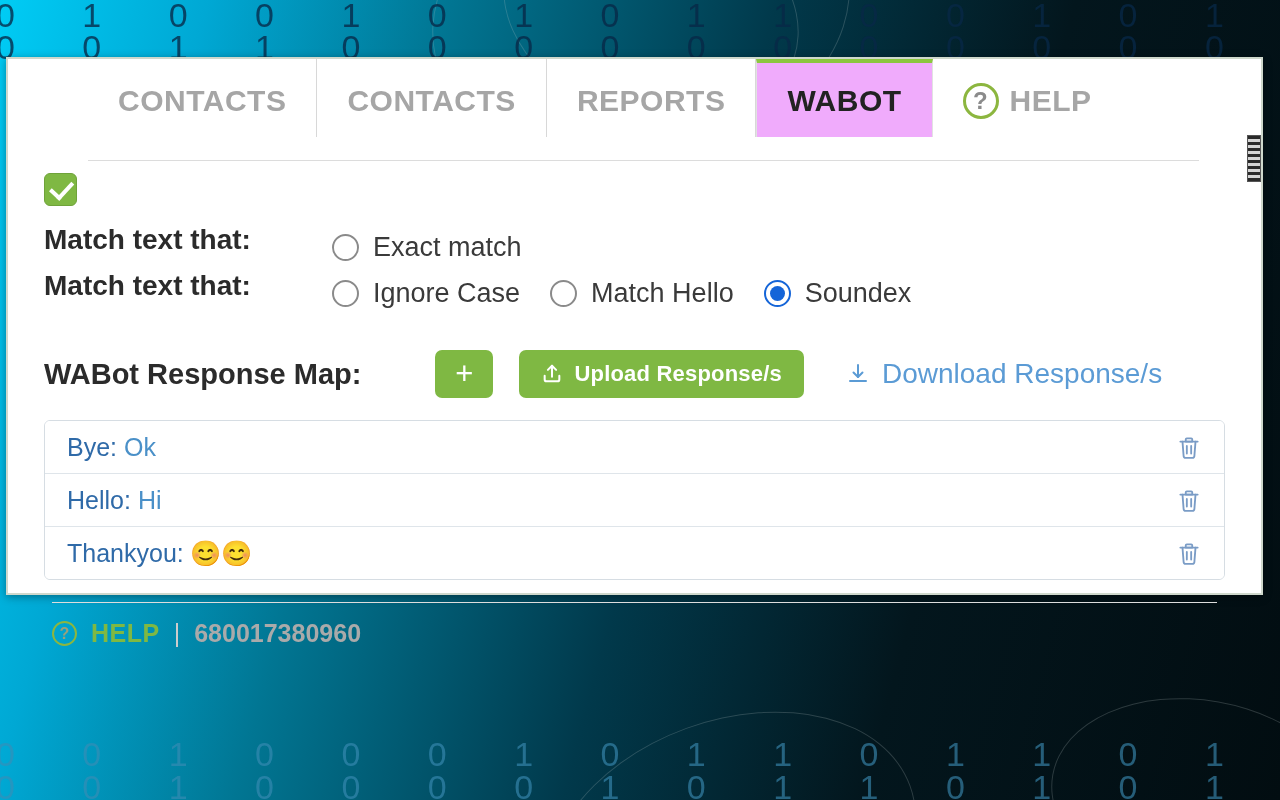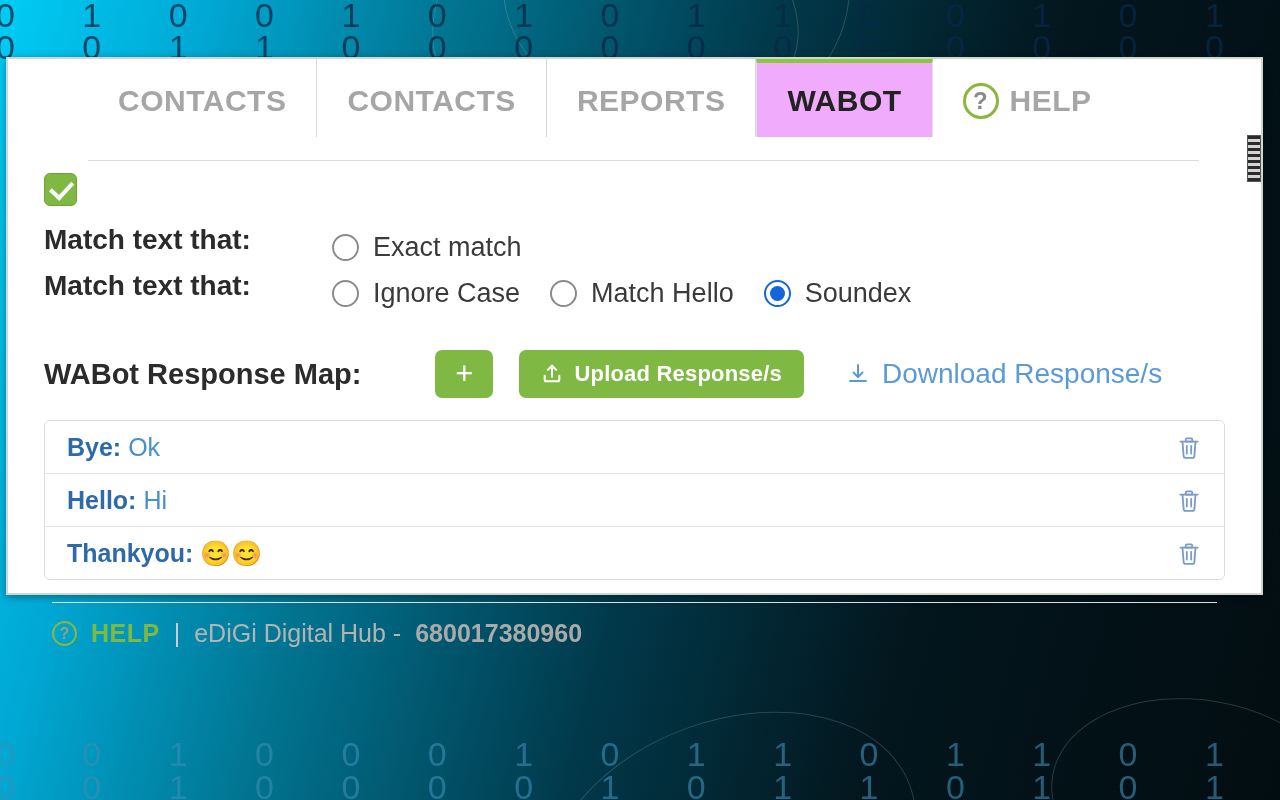--- a/index.html
+++ b/index.html
@@ -257,21 +257,21 @@
     display: flex;
     align-items: center;
     justify-content: space-between;
     height: 52px;
     padding: 0 22px 0 22px;
     border-bottom: 1px solid #dfe5ea;
     background: #ffffff;
   }
   .map-item:last-child { border-bottom: none; }
   .map-text { font-size: 25px; color: #4a7fb5; }
-  .map-key { font-weight: 700; color: #2f6aa8; text-align: right; }
+  .map-key { font-weight: 400; color: #2f6aa8; text-align: right; }
   .map-val { color: #4a90c8; }
   .trash { cursor: pointer; width: 26px; height: 30px; flex: none; }
 
   
   #footer-rule {
     margin: 22px 8px 0 8px;
     height: 1px;
     background: #dddddd;
   }
   #footer {
@@ -441,18 +441,17 @@
         </svg>
       </div>
 
     </div>
 
     <div id="footer-rule"></div>
     <div id="footer">
       <span class="qsmall">?</span>
       <span id="footer-help">HELP</span>
       <span id="footer-sep">|</span>
-      <span id="footer-org">eDiGi Digital Hub -</span>
       <span id="footer-phone">680017380960</span>
     </div>
 
   </div>
 </div>
 
 </body></html>

